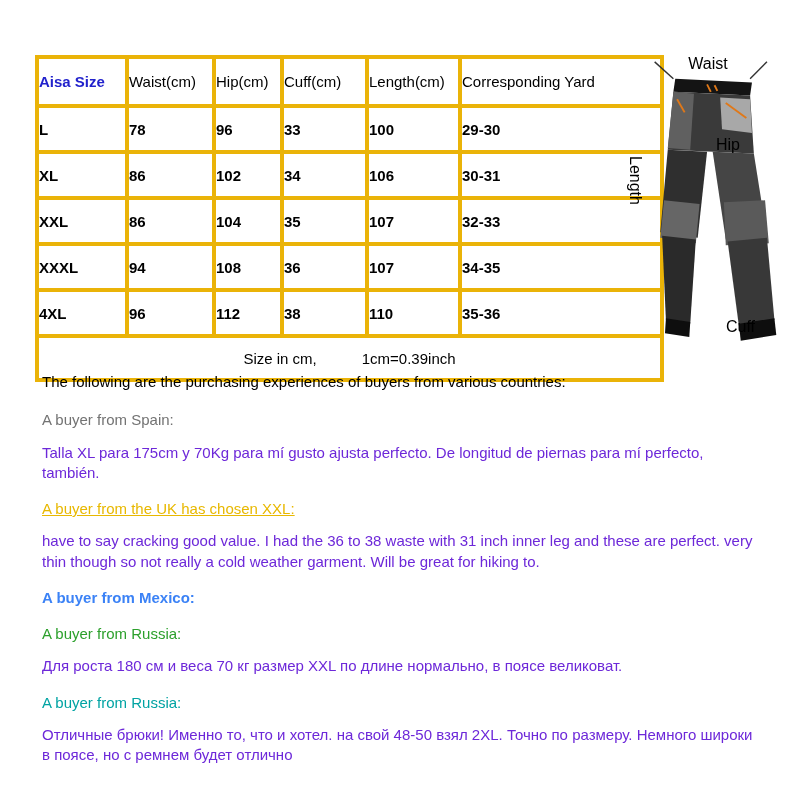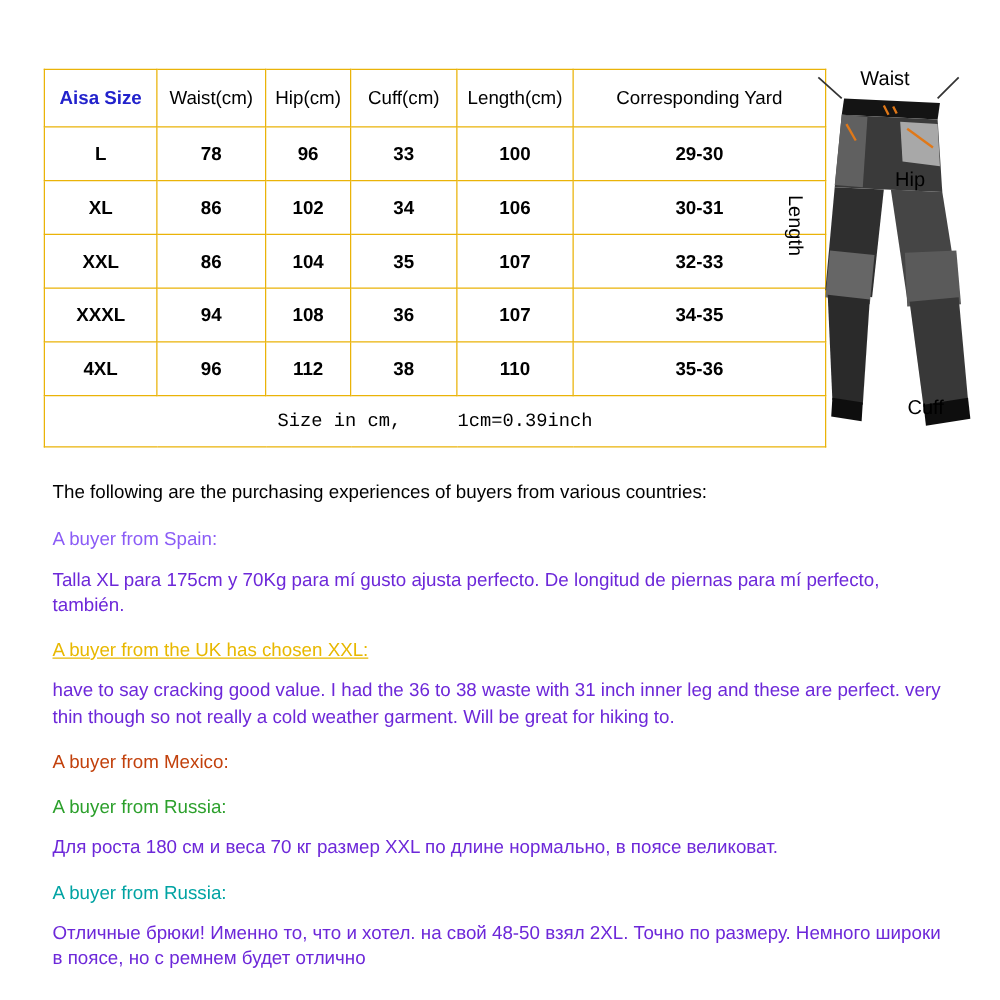--- a/index.html
+++ b/index.html
@@ -6,39 +6,39 @@
   body{
     width:800px;height:800px;background:#ffffff;position:relative;overflow:hidden;
     font-family:"Liberation Sans", sans-serif;color:#000;
   }
   
   .size-table{
     border-collapse:collapse;table-layout:fixed;
     position:absolute;left:35px;top:55px;
   }
   .size-table th,.size-table td{
-    border:1px solid #eab308;text-align:center;vertical-align:middle;
+    border:4px solid #eab308;text-align:left;vertical-align:middle;
     padding:0;font-size:15px;overflow:hidden;
   }
   .size-table th{height:45px;font-weight:400;}
   .size-table th.first{font-weight:700;}
   .size-table tbody td{height:42px;font-weight:700;}
   .size-table tfoot td{height:40px;font-weight:400;}
-  .footer-flex{display:flex;justify-content:center;gap:45px;font-size:15px;font-family:Liberation Mono, monospace;}
+  .footer-flex{display:flex;justify-content:center;gap:45px;font-size:15px;}
   
   .pants-figure{position:absolute;left:618px;top:8px;width:180px;height:345px;}
   .pants-figure svg{position:absolute;left:5px;top:52px;}
   .fig-label{position:absolute;font-size:16px;color:#000;white-space:nowrap;}
   .waist-label{top:47px;left:0;right:0;text-align:center;}
   .hip-label{top:128px;left:98px;}
   .length-label{top:148px;left:8px;writing-mode:vertical-rl;}
   .cuff-label{top:310px;left:108px;}
   
   .reviews{position:absolute;left:42px;top:372px;width:718px;font-size:15px;line-height:1.35;}
-  .intro{margin:12px 0 18px 0;}
+  .intro{margin:0 0 18px 0;}
   .review-heading{margin:16px 0 12px 0;}
   .review-body{margin:0 0 16px 0;color:#6d28d9;}
 </style>
 </head>
 <body>
 
 <table class="size-table">
   <colgroup>
     <col style="width:90px">
       <col style="width:87px">
@@ -143,23 +143,23 @@
   </svg>
 
   <div class="fig-label hip-label">Hip</div>
   <div class="fig-label length-label">Length</div>
   <div class="fig-label cuff-label">Cuff</div>
 </div>
 
 <div class="reviews">
   <p class="intro">The following are the purchasing experiences of buyers from various countries:</p>
   <div>
-      <p class="review-heading" style="color: #8b5cf6;">A buyer from Spain:</p>
+      <p class="review-heading" style="color: #737373;">A buyer from Spain:</p>
       <p class="review-body">Talla XL para 175cm y 70Kg para mí gusto ajusta perfecto. De longitud de piernas para mí perfecto, también.</p>
       <p class="review-heading" style="color: rgb(232, 184, 0); text-decoration: underline;">A buyer from the UK has chosen XXL:</p>
       <p class="review-body">have to say cracking good value. I had the 36 to 38 waste with 31 inch inner leg and these are perfect. very thin though so not really a cold weather garment. Will be great for hiking to.</p>
-      <p class="review-heading" style="color: #c2410c;">A buyer from Mexico:</p>
+      <p class="review-heading" style="color: #3b82f6; font-weight: bold;">A buyer from Mexico:</p>
       <p class="review-heading" style="color: rgb(44, 160, 44);">A buyer from Russia:</p>
       <p class="review-body">Для роста 180 см и веса 70 кг размер XXL по длине нормально, в поясе великоват.</p>
       <p class="review-heading" style="color: rgb(0, 163, 163);">A buyer from Russia:</p>
       <p class="review-body">Отличные брюки! Именно то, что и хотел. на свой 48-50 взял 2XL. Точно по размеру. Немного широки в поясе, но с ремнем будет отлично</p>
     </div>
 </div>
 
 </body></html>

